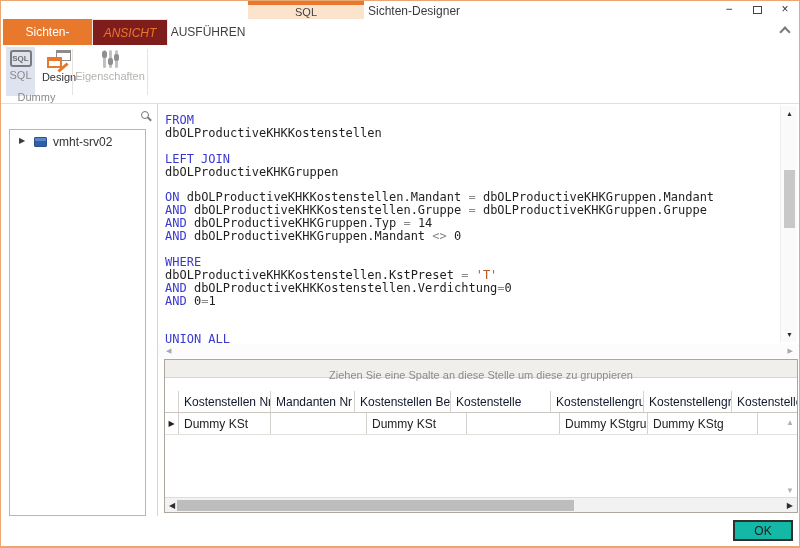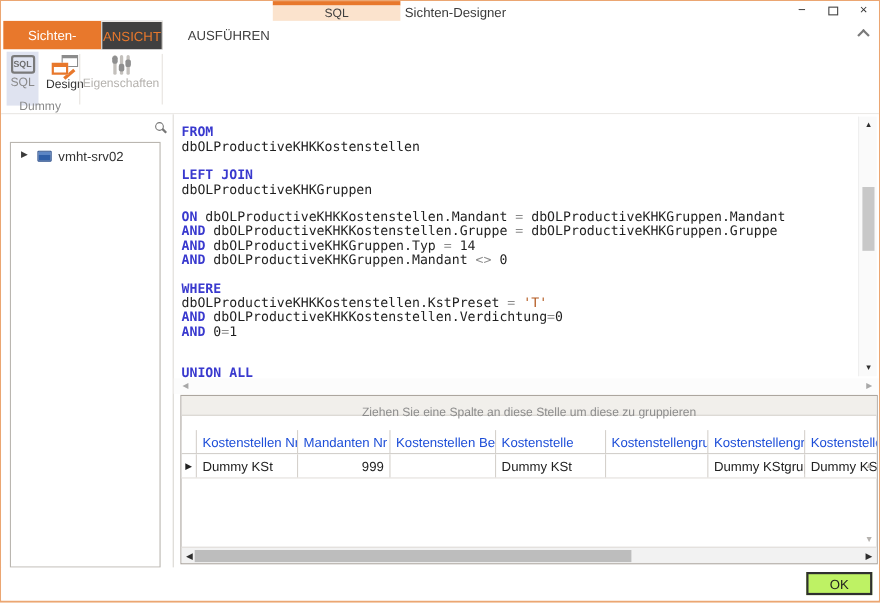--- a/index.html
+++ b/index.html
@@ -14,22 +14,22 @@
               font-size:11px; color:#3f3f3f; text-align:center; line-height:14px; }
   .win-title { position:absolute; left:367px; top:3px; font-size:12px; color:#3B3B3B; }
   .win-controls { position:absolute; right:6px; top:2px; display:flex; gap:12px; }
   .win-btn { width:16px; height:14px; text-align:center; font-size:12px; line-height:13px; color:#333; cursor:default; }
   .max-glyph { display:inline-block; width:9px; height:8px; border:1px solid #444; margin-top:3px; }
 
   
   .tabrow { position:absolute; left:0; top:18px; width:100%; height:26px; background:#fff; }
   .tab { position:absolute; top:0; height:26px; font-size:12px; text-align:center; line-height:26px; }
   .tab-file { left:2px; width:89px; background:#E8782C; color:#fff; }
-  .tab-ansicht { left:91px; width:56px; background:#404040; color:#E8782C;
-                 border:1px solid #EDEAE6; border-bottom:none; }
+  .tab-ansicht { left:91px; width:76px; background:#7f1d1d; color:#E8782C;
+                 border:1px solid #EDEAE6; border-bottom:none;font-style:italic; }
   .tab-ausfuehren { left:167px; width:80px; color:#3F3F3F; }
   .tab-bearbeiten { left:247px; width:116px; background:#FBE3CD; color:#3F3F3F; }
   .chev-up { position:absolute; left:780px; top:9px; width:8px; height:8px;
              border-left:2px solid #7a7a7a; border-top:2px solid #7a7a7a; transform:rotate(45deg); }
 
   
   .ribbon { position:absolute; left:0; top:44px; width:100%; height:59px; background:#fff;
             border-bottom:1px solid #E3E0DC; }
   .rib-btn { position:absolute; top:2px; height:49px; display:flex; flex-direction:column;
              align-items:center; justify-content:flex-start; padding-top:3px; }
@@ -76,21 +76,21 @@
   .tree-item { position:absolute; left:0; top:4px; width:100%; height:18px; font-size:12px; color:#333; }
   .tree-exp { position:absolute; left:9px; top:2px; font-size:8px; color:#3A3A3A; }
   .ico-server { position:absolute; left:24px; top:3px; width:13px; height:10px; border-radius:1px;
                 background:linear-gradient(#5C86C5 0 40%, #2F5FA8 40% 100%); border:1px solid #2B4F8C; }
   .tree-label { position:absolute; left:43px; top:1px; }
 
   
   .editor { position:absolute; left:157px; top:0; width:643px; height:254px; background:#fff; }
   .code { position:absolute; left:7px; top:10px; font-family:"DejaVu Sans Mono", monospace;
           font-size:12px; line-height:12.9px; white-space:pre; }
-  .tok-kw { color:#3939CE;font-weight:bold; } .tok-id { color:#1F1F1F;text-align:right; }
+  .tok-kw { color:#3939CE; } .tok-id { color:#1F1F1F;text-align:right; }
   .tok-op { color:#8A8A8A; } .tok-str { color:#B35A21; }
   .vscroll { position:absolute; left:622px; top:2px; width:17px; height:236px;
              background:#FAFAFA; border-left:1px solid #EFEFEF; }
   .vscroll .up   { position:absolute; top:4px; left:0; width:17px; text-align:center; font-size:7px; color:#2E2E2E; }
   .vscroll .down { position:absolute; bottom:4px; left:0; width:17px; text-align:center; font-size:7px; color:#2E2E2E; }
   .vscroll .thumb { position:absolute; left:3px; top:64px; width:11px; height:58px; background:#C8C8C8; }
   .hscroll-ed { position:absolute; left:0; top:240px; width:643px; height:14px; background:#FCFCFC; }
   .hscroll-ed .left  { position:absolute; left:8px; top:3px; font-size:7px; color:#A8A8A8; }
   .hscroll-ed .right { position:absolute; right:8px; top:3px; font-size:7px; color:#A8A8A8; }
 
@@ -99,35 +99,35 @@
           border:1px solid #ACA69F; background:#fff; overflow:hidden; }
   .group-panel { position:absolute; left:0; top:0; width:100%; height:18px; background:#F1EFEB;
                  border-bottom:1px solid #D8D4CF; font-size:11px; color:#8C8C8C;
                  text-align:center; line-height:31px; }
   .grid-header { position:absolute; left:0; top:31px; width:100%; height:22px; display:flex;
                  border-bottom:1px solid #C9C5C0; background:#fff; }
   .grid-row { position:absolute; left:0; top:53px; width:100%; height:22px; display:flex;
               border-bottom:1px solid #E3E0DC; background:#fff; }
   .gcell { flex:0 0 auto; overflow:hidden; white-space:nowrap; font-size:12px; padding:0 5px;
            line-height:22px; border-right:1px solid #D5D1CC; }
-  .ghead { color:#1d4ed8; } .gdata { color:#222; }
+  .ghead { color:#0f172a; } .gdata { color:#222; }
   .ind-cell { flex:0 0 14px; border-right:1px solid #D5D1CC; font-size:8px; line-height:22px;
               text-align:center; color:#222; }
   .grid-va-up   { position:absolute; right:3px; top:58px;  font-size:8px; color:#B5B2AE; }
   .grid-va-down { position:absolute; right:3px; top:126px; font-size:8px; color:#B5B2AE; }
   .hscroll-grid { position:absolute; left:0; bottom:0; width:100%; height:15px; background:#F2F2F2;
                   border-top:1px solid #E0DDD9; }
   .hscroll-grid .left  { position:absolute; left:4px; top:3px; font-size:8px; color:#2E2E2E; }
   .hscroll-grid .right { position:absolute; right:4px; top:3px; font-size:8px; color:#2E2E2E; }
   .hscroll-grid .thumb { position:absolute; left:12px; top:2px; width:397px; height:11px; background:#BDBDBD; }
 
   
   .footer { position:absolute; left:0; top:515px; width:100%; height:31px; background:#fff; }
   .ok-btn { position:absolute; left:732px; top:4px; width:60px; height:21px;
-            border:2px solid #2F2F2F; background:#bef264; font-size:12px; color:#1F1F1F;
+            border:2px solid #2F2F2F; background:#14b8a6; font-size:12px; color:#1F1F1F;
             font-family:"Liberation Sans", sans-serif; }
 </style>
 </head>
 <body>
 
 <div class="window">
 
   <div class="titlebar">
     <div class="ctx-stripe"></div>
     <div class="ctx-head">SQL</div>
@@ -216,21 +216,20 @@
           <div class="gcell ghead" style="width: 84px; text-align: right;">Mandanten Nr</div>
           <div class="gcell ghead" style="width: 96px;">Kostenstellen Bez</div>
           <div class="gcell ghead" style="width: 100px;">Kostenstelle</div>
           <div class="gcell ghead" style="width: 93px;">Kostenstellengrup...</div>
           <div class="gcell ghead" style="width: 88px;">Kostenstellengruppe</div>
           <div class="gcell ghead" style="width: 110px;">Kostenstelle</div>
         </div>
       <div class="grid-row">
         <div class="ind-cell">▶</div>
       <div class="gcell gdata" style="width: 92px; text-align: left;">Dummy KSt</div>
-          <div class="gcell gdata" style="width: 84px; text-align: right;">999</div>
           <div class="gcell gdata" style="width: 96px; text-align: left;"></div>
           <div class="gcell gdata" style="width: 100px; text-align: left;">Dummy KSt</div>
           <div class="gcell gdata" style="width: 93px; text-align: left;"></div>
           <div class="gcell gdata" style="width: 88px; text-align: left;">Dummy KStgruppe</div>
           <div class="gcell gdata" style="width: 110px; text-align: left;">Dummy KStg</div>
         </div>
       <div class="grid-va-up">▲</div>
       <div class="grid-va-down">▼</div>
       <div class="hscroll-grid">
         <div class="left">◀</div>

